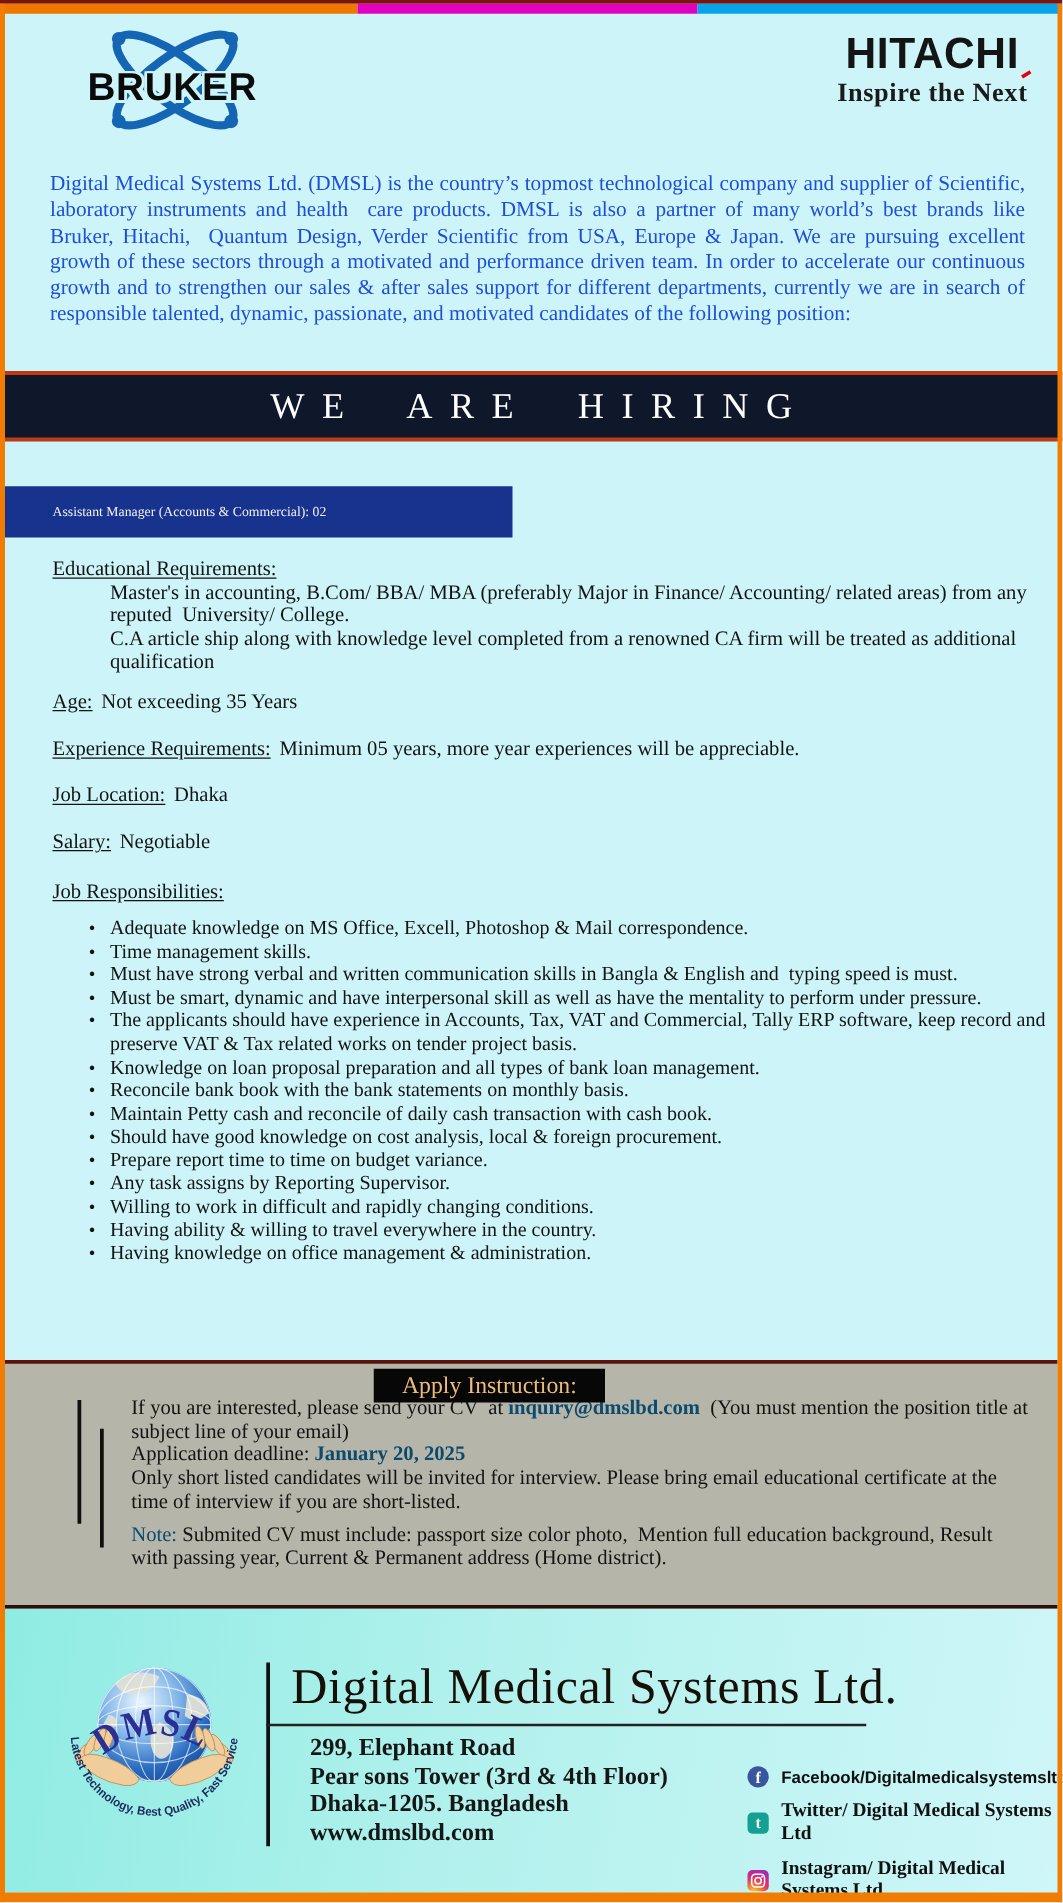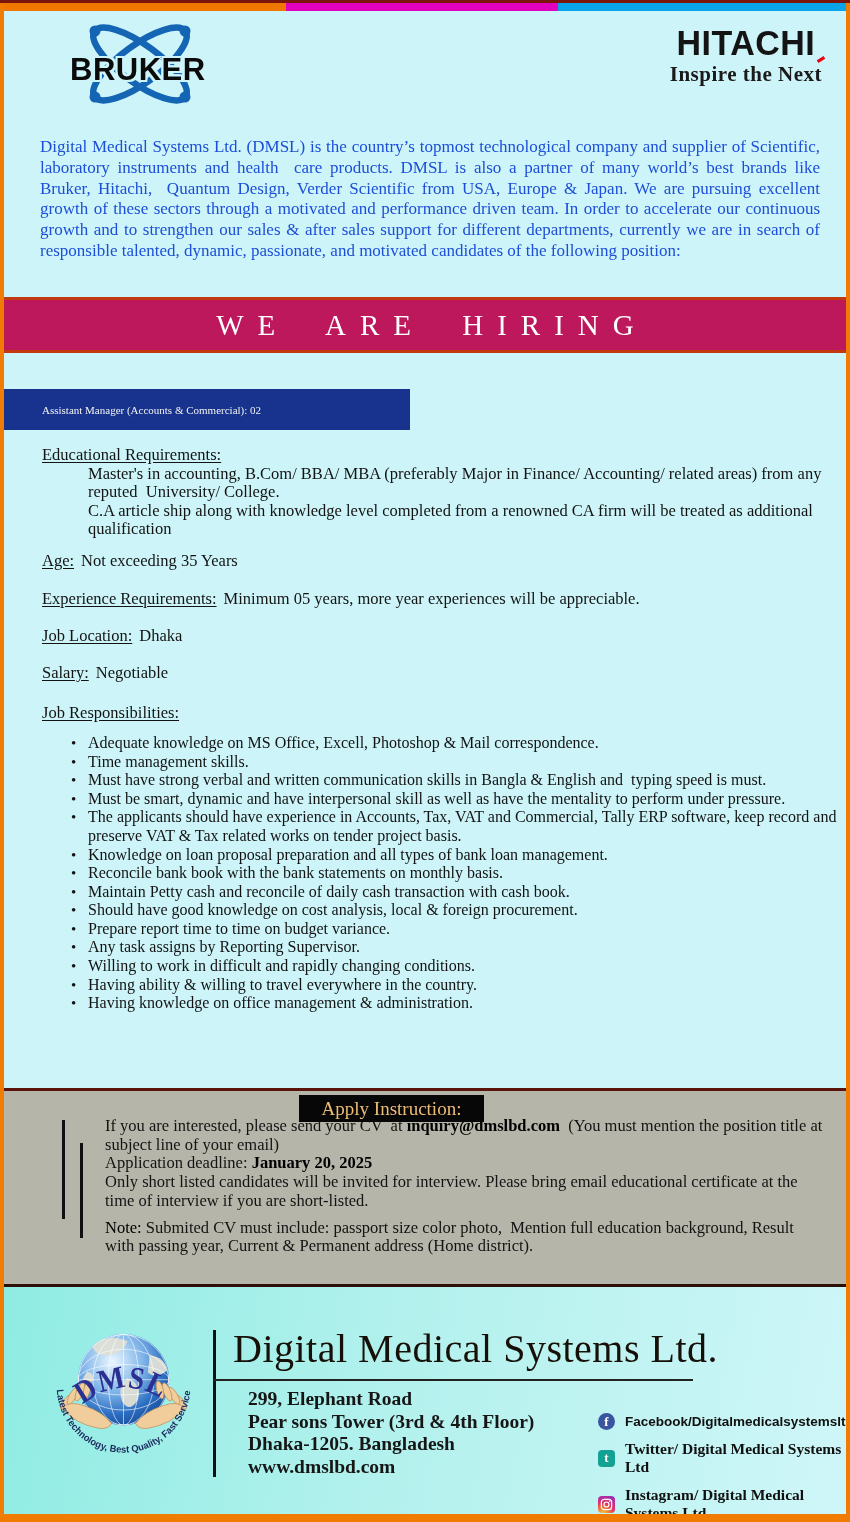--- a/index.html
+++ b/index.html
@@ -29,21 +29,21 @@
   .hitachi-tagline { font-size:21px; font-weight:600; color:#1a1a1a; letter-spacing:0.5px; display:inline-block; position:relative; margin-top:2px; }
   .tagline-t { position:relative; }
   .tagline-t::after { content:''; position:absolute; top:-4px; right:-3px; width:8px; height:3px;
     background:#e60012; transform:rotate(-32deg); }
 
   
   .intro { position:absolute; left:40px; top:137px; width:780px; font-size:17px; line-height:20.8px;
     color:#1d4ed8; text-align:justify; white-space:pre-wrap; }
 
   
-  .hiring-banner { position:absolute; top:297px; left:0; width:100%; height:56px; background:#be185d;
+  .hiring-banner { position:absolute; top:297px; left:0; width:100%; height:56px; background:#0f172a;
     border-top:3px solid #c2380f; border-bottom:3px solid #c2380f;
     display:flex; align-items:center; justify-content:center; z-index:4; }
   .hiring-banner span { color:#ffffff; font-size:29px; letter-spacing:14px; word-spacing:16px; padding-left:14px; }
 
   
   .position-bar { position:absolute; top:389px; left:4px; width:406px; height:41px; background:#17338e;
     display:flex; align-items:center; padding-left:38px; }
   .position-bar span { color:#f2f2f2; font-size:11px;text-align:right; }
 
   
@@ -66,21 +66,21 @@
     display:flex; align-items:center; justify-content:center; z-index:4;margin-top:18px; }
   .apply-heading span { color:#eebc77; font-size:19px; }
   .gray-section { position:absolute; top:1088px; left:4px; right:4px; height:199px; background:#b6b5a9;
     border-top:3px solid #5a140c; border-bottom:3px solid #2e0f08; }
   .qbar { position:absolute; width:3px; background:#101010; }
   .qbar1 { left:58px; top:29px; height:99px; }
   .qbar2 { left:76px; top:52px; height:95px; }
   .apply-text { position:absolute; left:101px; top:26px; width:720px; font-size:16.5px; line-height:18.7px; color:#131313; }
   .apply-text p { white-space:pre-wrap; }
   .apply-text .note { margin-top:8px; }
-  .red { color:#000000;margin-top:32px; }
+  .red { color:#0c4a6e;margin-top:32px; }
   .bold { font-weight:bold; }
 
   
   .footer { position:absolute; top:1287px; left:4px; right:4px; bottom:8px;
     background:linear-gradient(100deg,#8fece3 0%,#b2f1ed 45%,#cff6f8 100%); }
   .dmsl-logo { position:absolute; left:46px; top:40px; }
   .vline { position:absolute; left:209px; top:43px; width:3px; height:147px; background:#111; }
   .company-title { position:absolute; left:229px; top:38px; font-size:40px; color:#171008; letter-spacing:0.5px; }
   .title-rule { position:absolute; left:209px; top:92px; width:480px; height:2px; background:#222; }
   .address { position:absolute; left:244px; top:101px; font-size:19.5px; line-height:22.7px; color:#161616;font-weight:bold; }

